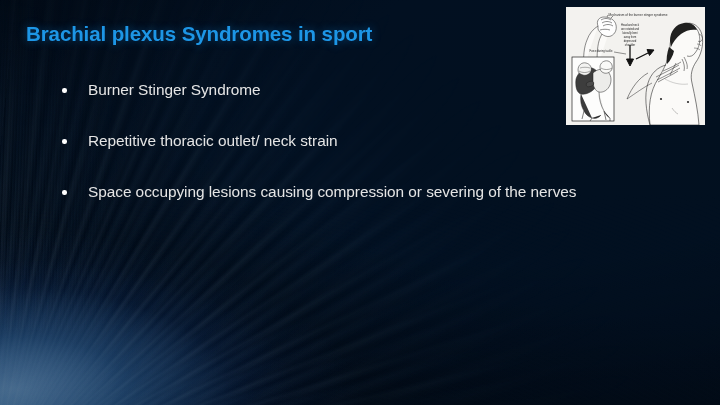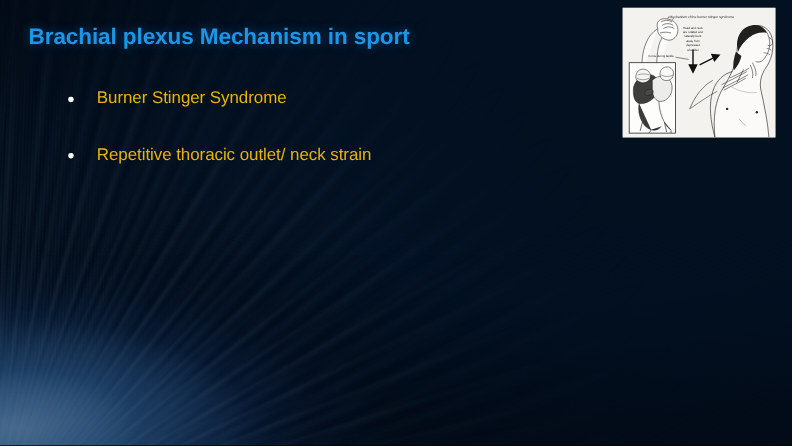--- a/index.html
+++ b/index.html
@@ -151,21 +151,21 @@
   .bullet-dot i {
     display: block;
     width: 4.5px;
     height: 4.5px;
     border-radius: 50%;
     background: #ffffff;
   }
   .bullet-text {
     flex: 1 1 auto;
     font-size: 15.4px;
-    color: #eab308;
+    color: #e5e5e5;
     line-height: 1.3;
     letter-spacing: -0.05px;
     white-space: nowrap;
   }
 
   
   .figure {
     position: absolute;
     left: 566px;
     top: 7px;
@@ -185,38 +185,44 @@
   <div class="bg-glow"></div>
   <div class="bg-glow2"></div>
   <div class="rays"></div>
   <div class="rays2"></div>
   <div class="arcs"></div>
   <div class="stripes"></div>
   <div class="vignette"></div>
 
   <div class="content">
 
-    <div class="title">Brachial plexus Mechanism in sport</div>
+    <div class="title">Brachial plexus Syndromes in sport</div>
 
     <div class="bullets">
 
       <div class="bullet-row">
         <span class="bullet-dot">
             <i></i>
           </span>
         <span class="bullet-text">Burner Stinger Syndrome</span>
       </div>
 
       <div class="bullet-row">
         <span class="bullet-dot">
             <i></i>
           </span>
         <span class="bullet-text">Repetitive thoracic outlet/ neck strain</span>
       </div>
 
+      <div class="bullet-row">
+        <span class="bullet-dot">
+            <i></i>
+          </span>
+        <span class="bullet-text">Space occupying lesions causing compression or severing of the nerves</span>
+      </div>
 
     </div>
 
     <div class="figure">
       <svg class="fig-svg" viewBox="0 0 139 118" preserveAspectRatio="none">
         <rect x="0" y="0" width="139" height="118" fill="#f3f2ef"></rect>
 
         <text x="72" y="9" font-family="Liberation Sans, sans-serif" font-size="3.1" fill="#2a2a2a" text-anchor="middle">Mechanism of the burner stinger syndrome</text>
 
         <g fill="none" stroke="#2e2e2e" stroke-width="0.55">

